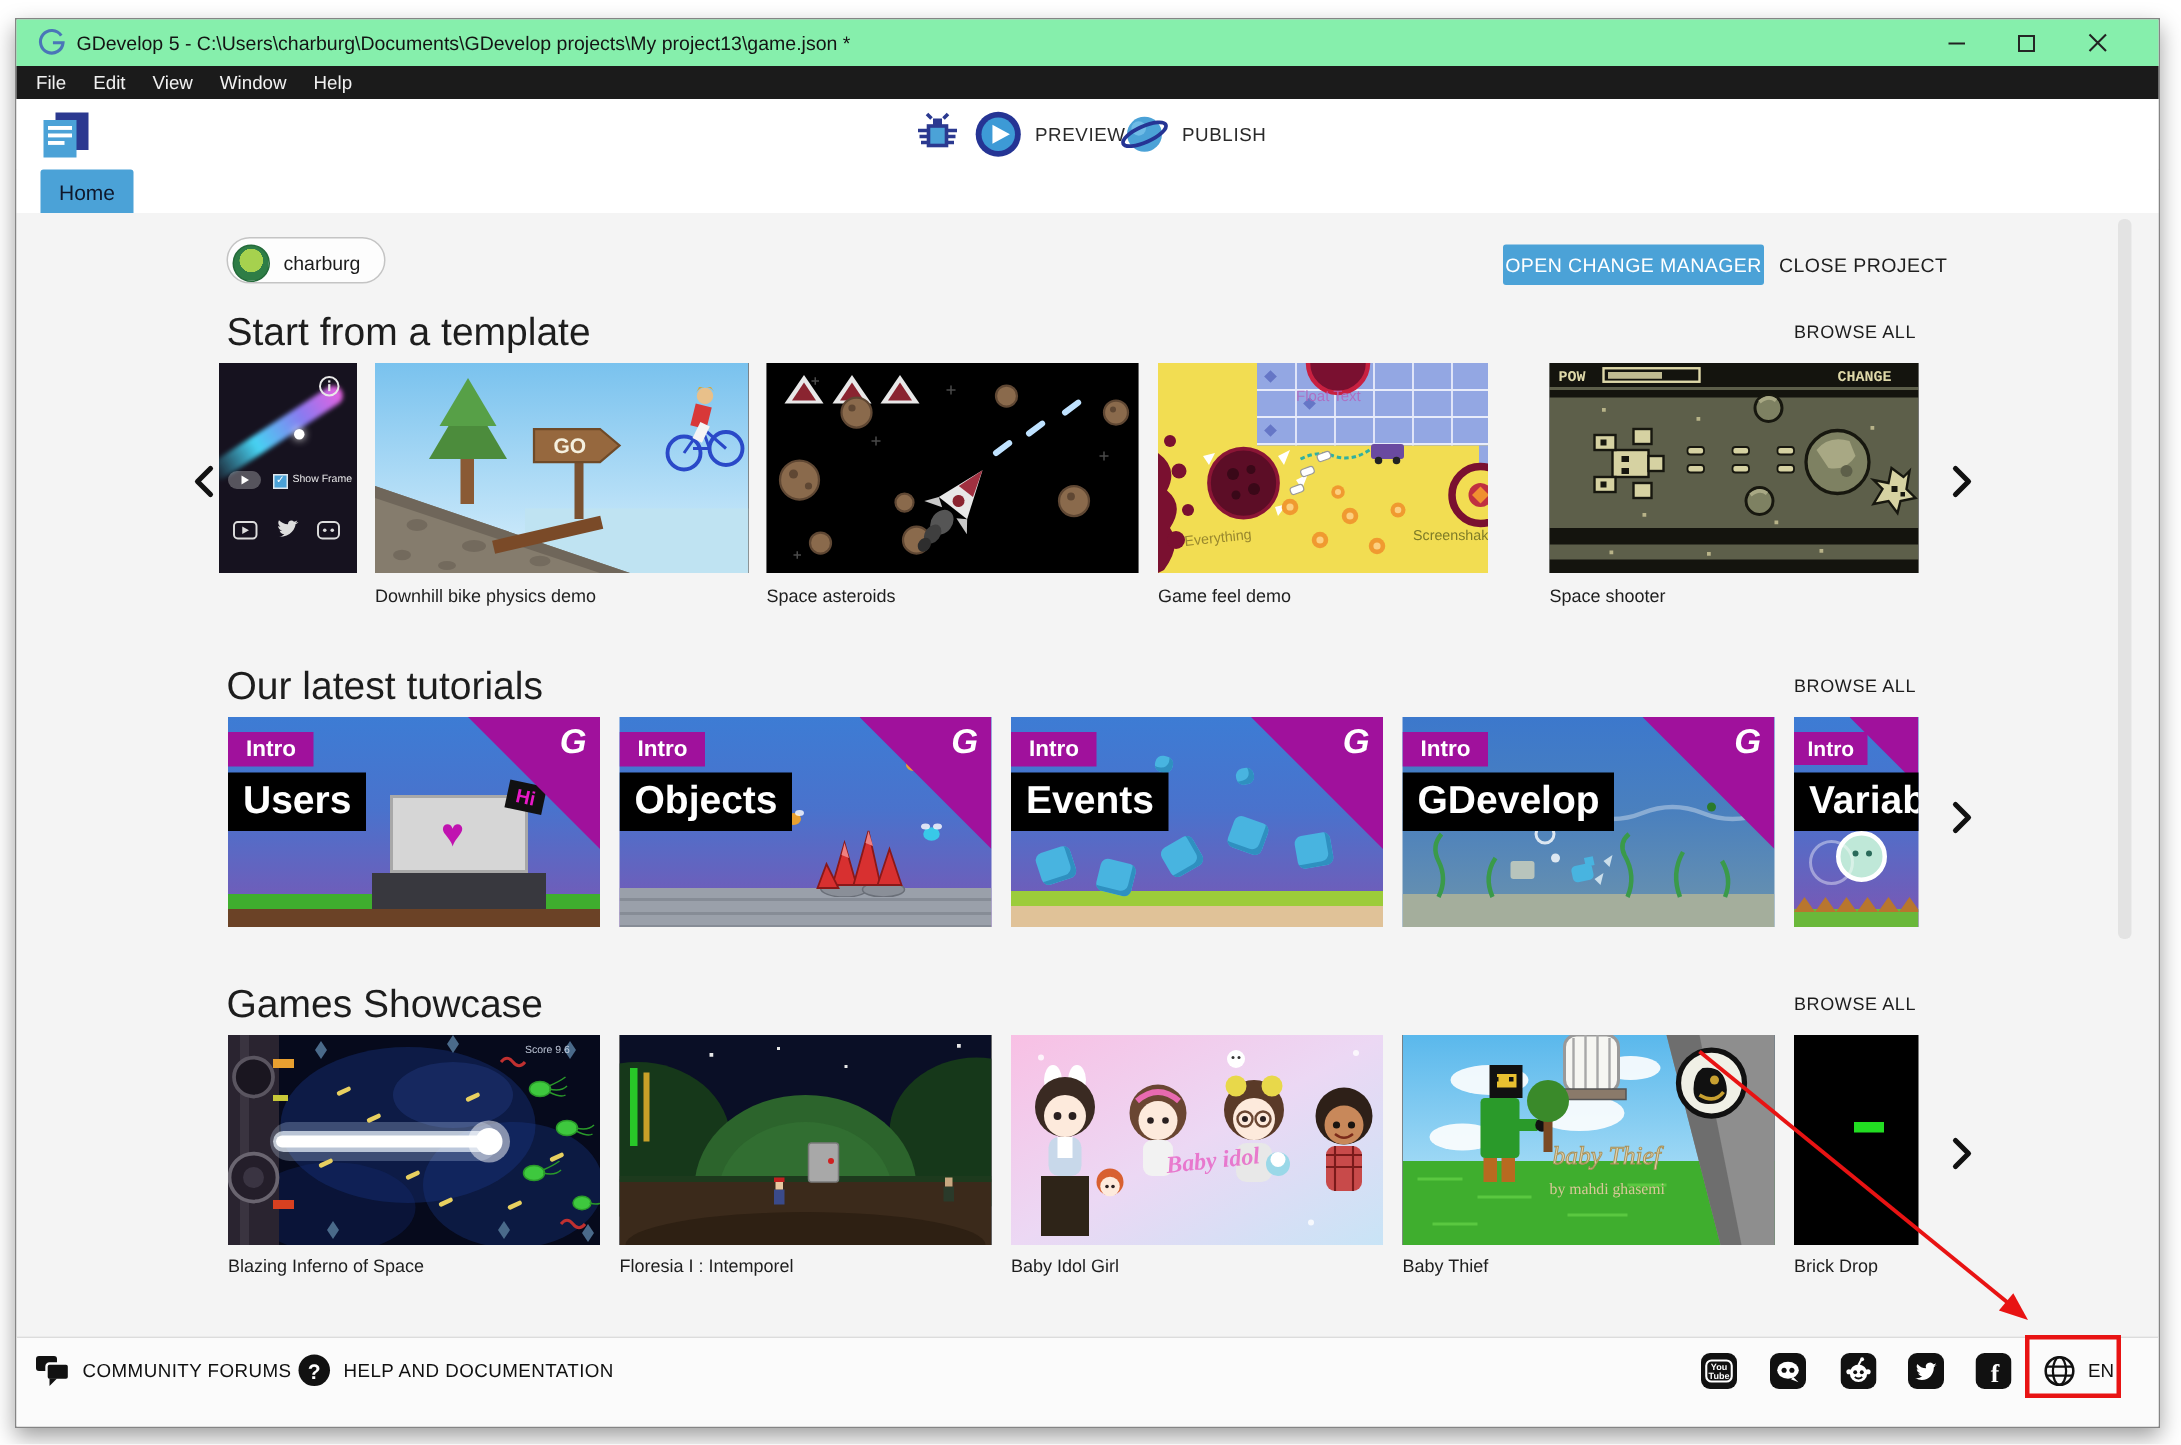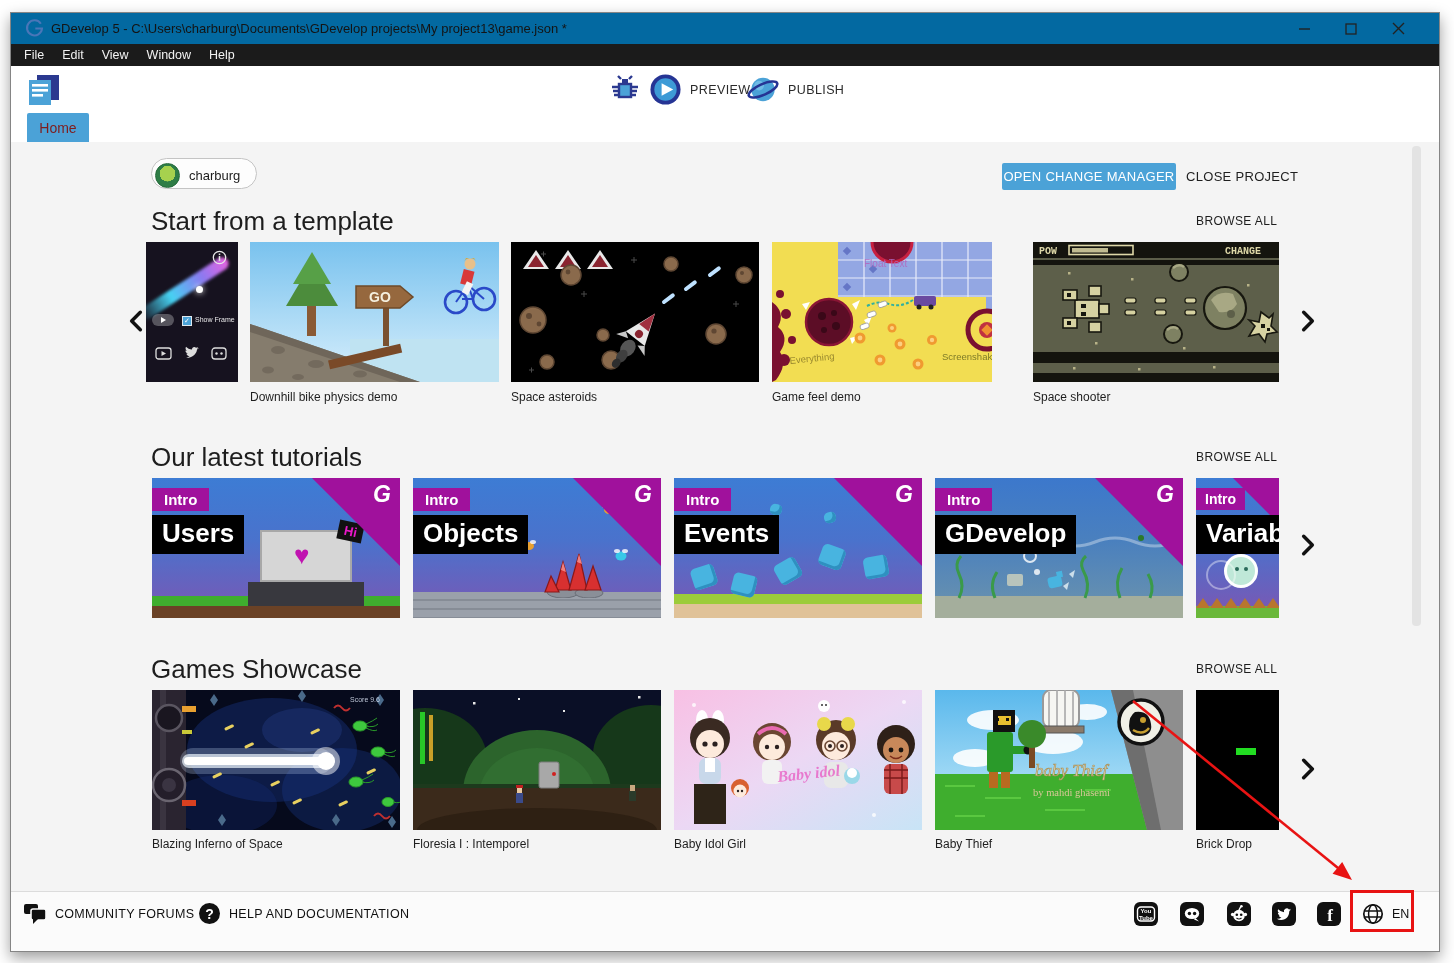--- a/index.html
+++ b/index.html
@@ -2,32 +2,32 @@
 <html><head>
 <meta charset="utf-8">
 <style>
   html,body{margin:0;padding:0;background:#fff;}
   .screen{position:relative;width:1454px;height:963px;background:#fff;overflow:hidden;
           font-family:"Liberation Sans",sans-serif;-webkit-font-smoothing:antialiased;}
   .window{position:absolute;left:10px;top:12px;width:1428px;height:938px;background:#fff;
           border:1px solid #858585;box-shadow:0 6px 14px rgba(0,0,0,.38);}
   .abs{position:absolute;}
   
-  .titlebar{position:absolute;left:0;top:0;right:0;height:31px;background:#0369a1;}
+  .titlebar{position:absolute;left:0;top:0;right:0;height:31px;background:#86efac;}
   .title-text{position:absolute;left:40px;top:0;height:31px;line-height:31px;font-size:13px;color:#141414;white-space:nowrap;}
   .win-btn{position:absolute;top:0;width:46px;height:31px;display:flex;align-items:center;justify-content:center;}
   
   .menubar{position:absolute;left:0;top:31px;right:0;height:22px;background:#1b1b1b;display:flex;align-items:center;padding-left:4px;}
   .menu-item{color:#f2f2f2;font-size:12.5px;padding:0 9px;height:22px;line-height:22px;}
   
   .toolbar{position:absolute;left:0;top:53px;right:0;height:47px;background:#fff;}
   .tool-label{font-size:12.5px;color:#2a2a2a;letter-spacing:.4px;}
   
   .tabbar{position:absolute;left:0;top:100px;right:0;height:29px;background:#fff;}
-  .tab-home{position:absolute;left:16px;top:0;height:29px;width:62px;background:#4BA2D7;color:#7f1d1d;
+  .tab-home{position:absolute;left:16px;top:0;height:29px;width:62px;background:#4BA2D7;color:#0f172a;
             font-size:14px;display:flex;align-items:center;justify-content:center;border-radius:2px 2px 0 0;}
   
   .content-bg{position:absolute;left:0;top:129px;right:0;height:749px;background:#f4f4f4;}
   .footer-bg{position:absolute;left:0;top:878px;right:0;bottom:0;background:#fbfbfb;border-top:1px solid #dcdcdc;}
   .chip{position:absolute;left:140px;top:145px;height:31px;border:1px solid #c4c4c4;border-radius:16px;
         background:#fdfdfd;display:flex;align-items:center;padding:4px 16px 0 3px;box-sizing:border-box;}
   .avatar{width:25px;height:25px;border-radius:50%;margin-right:9px;
           background:radial-gradient(circle at 50% 42%,#a6d14e 0 44%,#2e7d46 45%);border:1px solid #246a3a;box-sizing:border-box;}
   .chip-name{font-size:13px;color:#1c1c1c;}
   .btn-primary{position:absolute;left:991px;top:150px;width:174px;height:27px;background:#4BA2D7;color:#fff;

